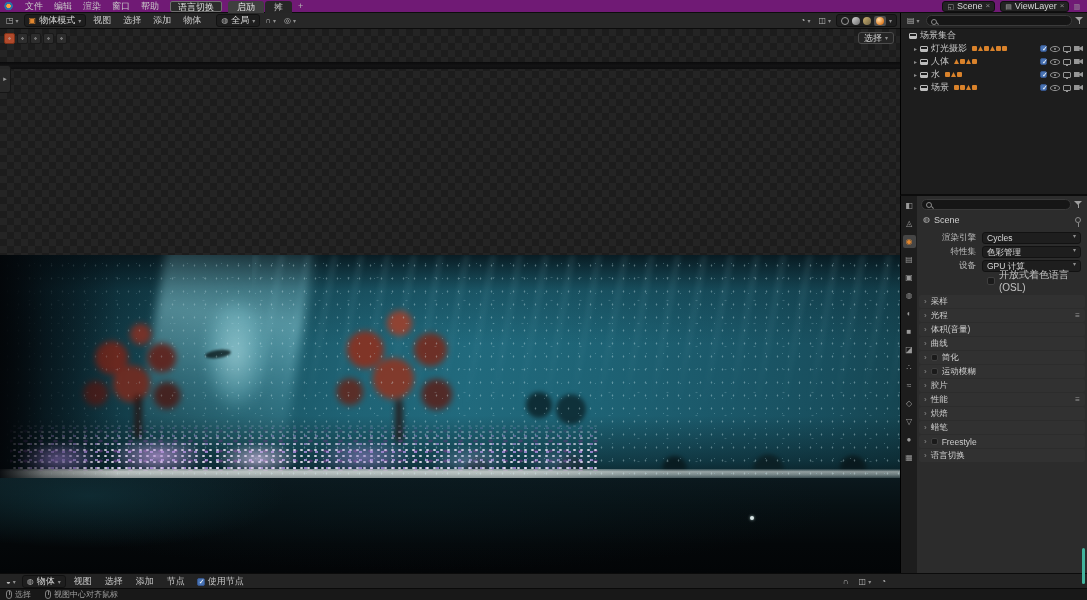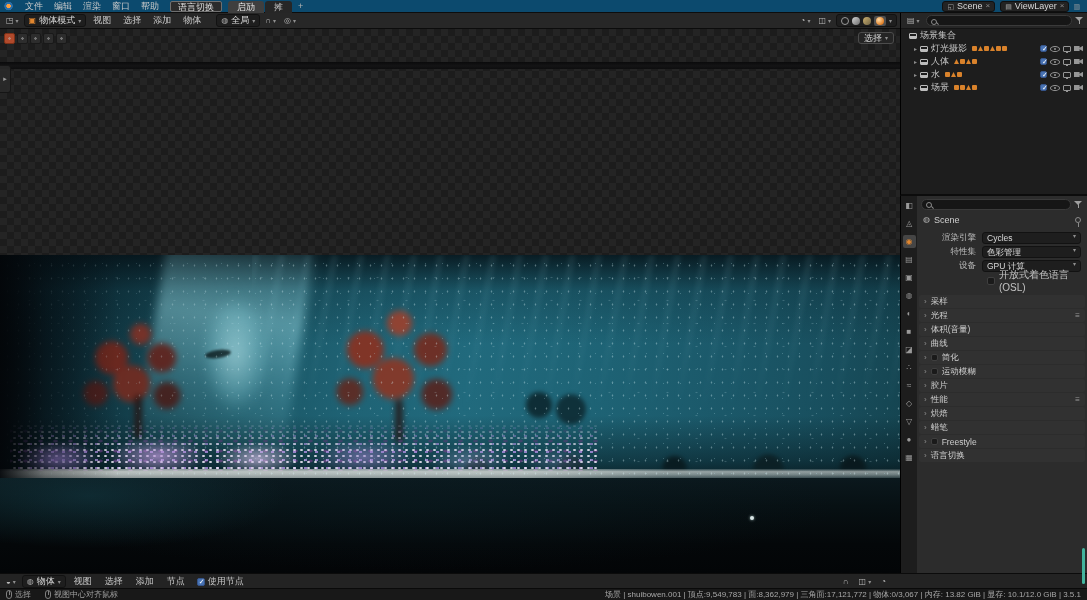--- a/index.html
+++ b/index.html
@@ -1,20 +1,20 @@
 <!DOCTYPE html>
 <html><head>
 <meta charset="utf-8">
 <style>
 *{margin:0;padding:0;box-sizing:border-box;font-family:"Liberation Sans","DejaVu Sans",sans-serif}
 html,body{width:1087px;height:600px;background:#101010;overflow:hidden}
 #app{position:relative;width:1087px;height:600px;color:#c5c5c5;font-size:9px}
 
 
-#topbar{position:absolute;left:0;top:0;width:1087px;height:13px;background:#0c4a6e;display:flex;align-items:center;padding:0 4px;gap:1px;border-bottom:1px solid #0d0d0d;z-index:10}
+#topbar{position:absolute;left:0;top:0;width:1087px;height:13px;background:#701a75;display:flex;align-items:center;padding:0 4px;gap:1px;border-bottom:1px solid #0d0d0d;z-index:10}
 .logo{width:12px;height:9px;border-radius:2px;background:radial-gradient(circle at 38% 45%,#ff9f3e 0 2px,#2a6fa8 2.5px 4px,transparent 4.5px);margin-right:3px;flex:none}
 .menu{padding:0 5px;height:13px;line-height:13px;color:#c9c9c9;white-space:nowrap}
 .lang{border:1px solid #6f6f6f;border-radius:2px;background:#2b2b2b;padding:0 7px;height:11px;line-height:10px;margin:0 5px;color:#e0e0e0;white-space:nowrap}
 .wtab{height:12px;line-height:12px;padding:0 9px;border-radius:3px 3px 0 0;background:#262626;color:#b3b3b3;margin-top:1px;white-space:nowrap}
 .wtab.active{background:#3f3f3f;color:#eaeaea}
 .wtab-add{padding:0 5px;color:#b3b3b3}
 .sp{flex:1}
 .tb-chip{display:flex;align-items:center;gap:3px;background:#232323;border:1px solid #101010;border-radius:3px;height:11px;padding:0 4px;margin-left:4px;color:#d8d8d8;white-space:nowrap}
 .tbi{font-size:7px;color:#9f9f9f;line-height:1}
 .tb-x{color:#8a8a8a;font-size:8px;line-height:1}
@@ -537,16 +537,15 @@
 
   <div id="status">
     <span class="hint">
       <span class="i-mouse"></span>
       <span>选择</span>
     </span>
     <span class="hint">
       <span class="i-mouse"></span>
       <span>视图中心对齐鼠标</span>
     </span>
-    <span class="stats">场景 | shuibowen.001 | 顶点:9,549,783 | 面:8,362,979 | 三角面:17,121,772 | 物体:0/3,067 | 内存: 13.82 GiB | 显存: 10.1/12.0 GiB | 3.5.1</span>
   </div>
 
 </div>
 
 </body></html>

